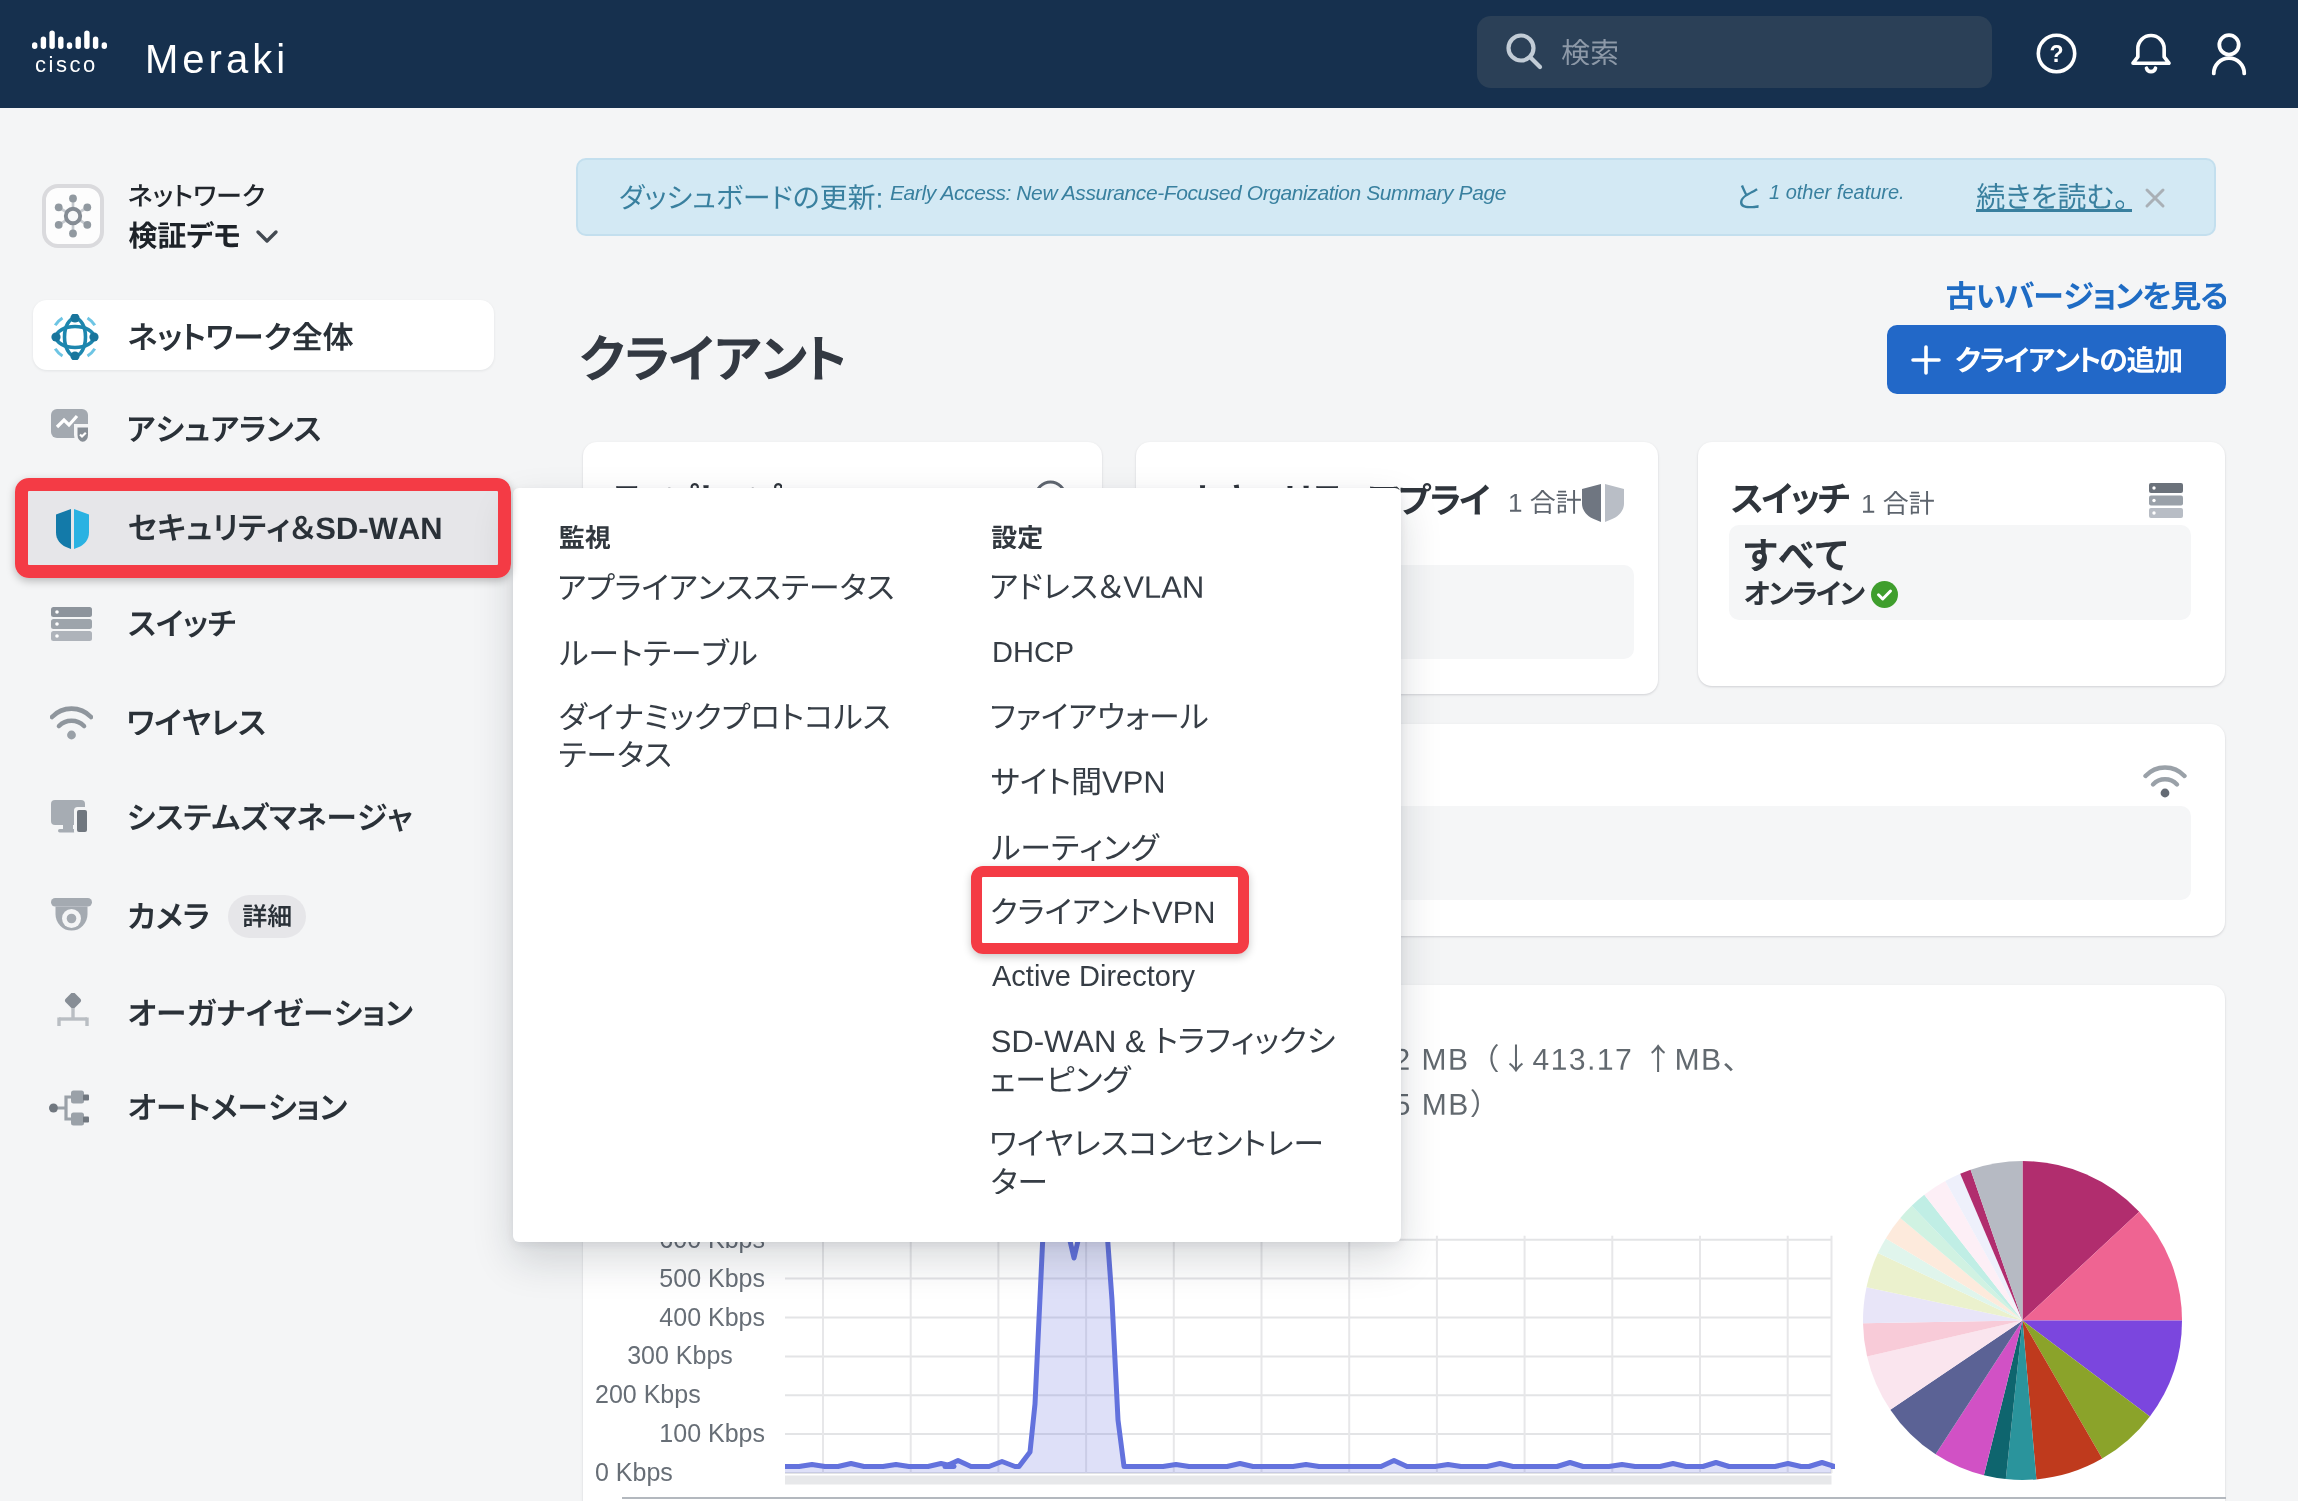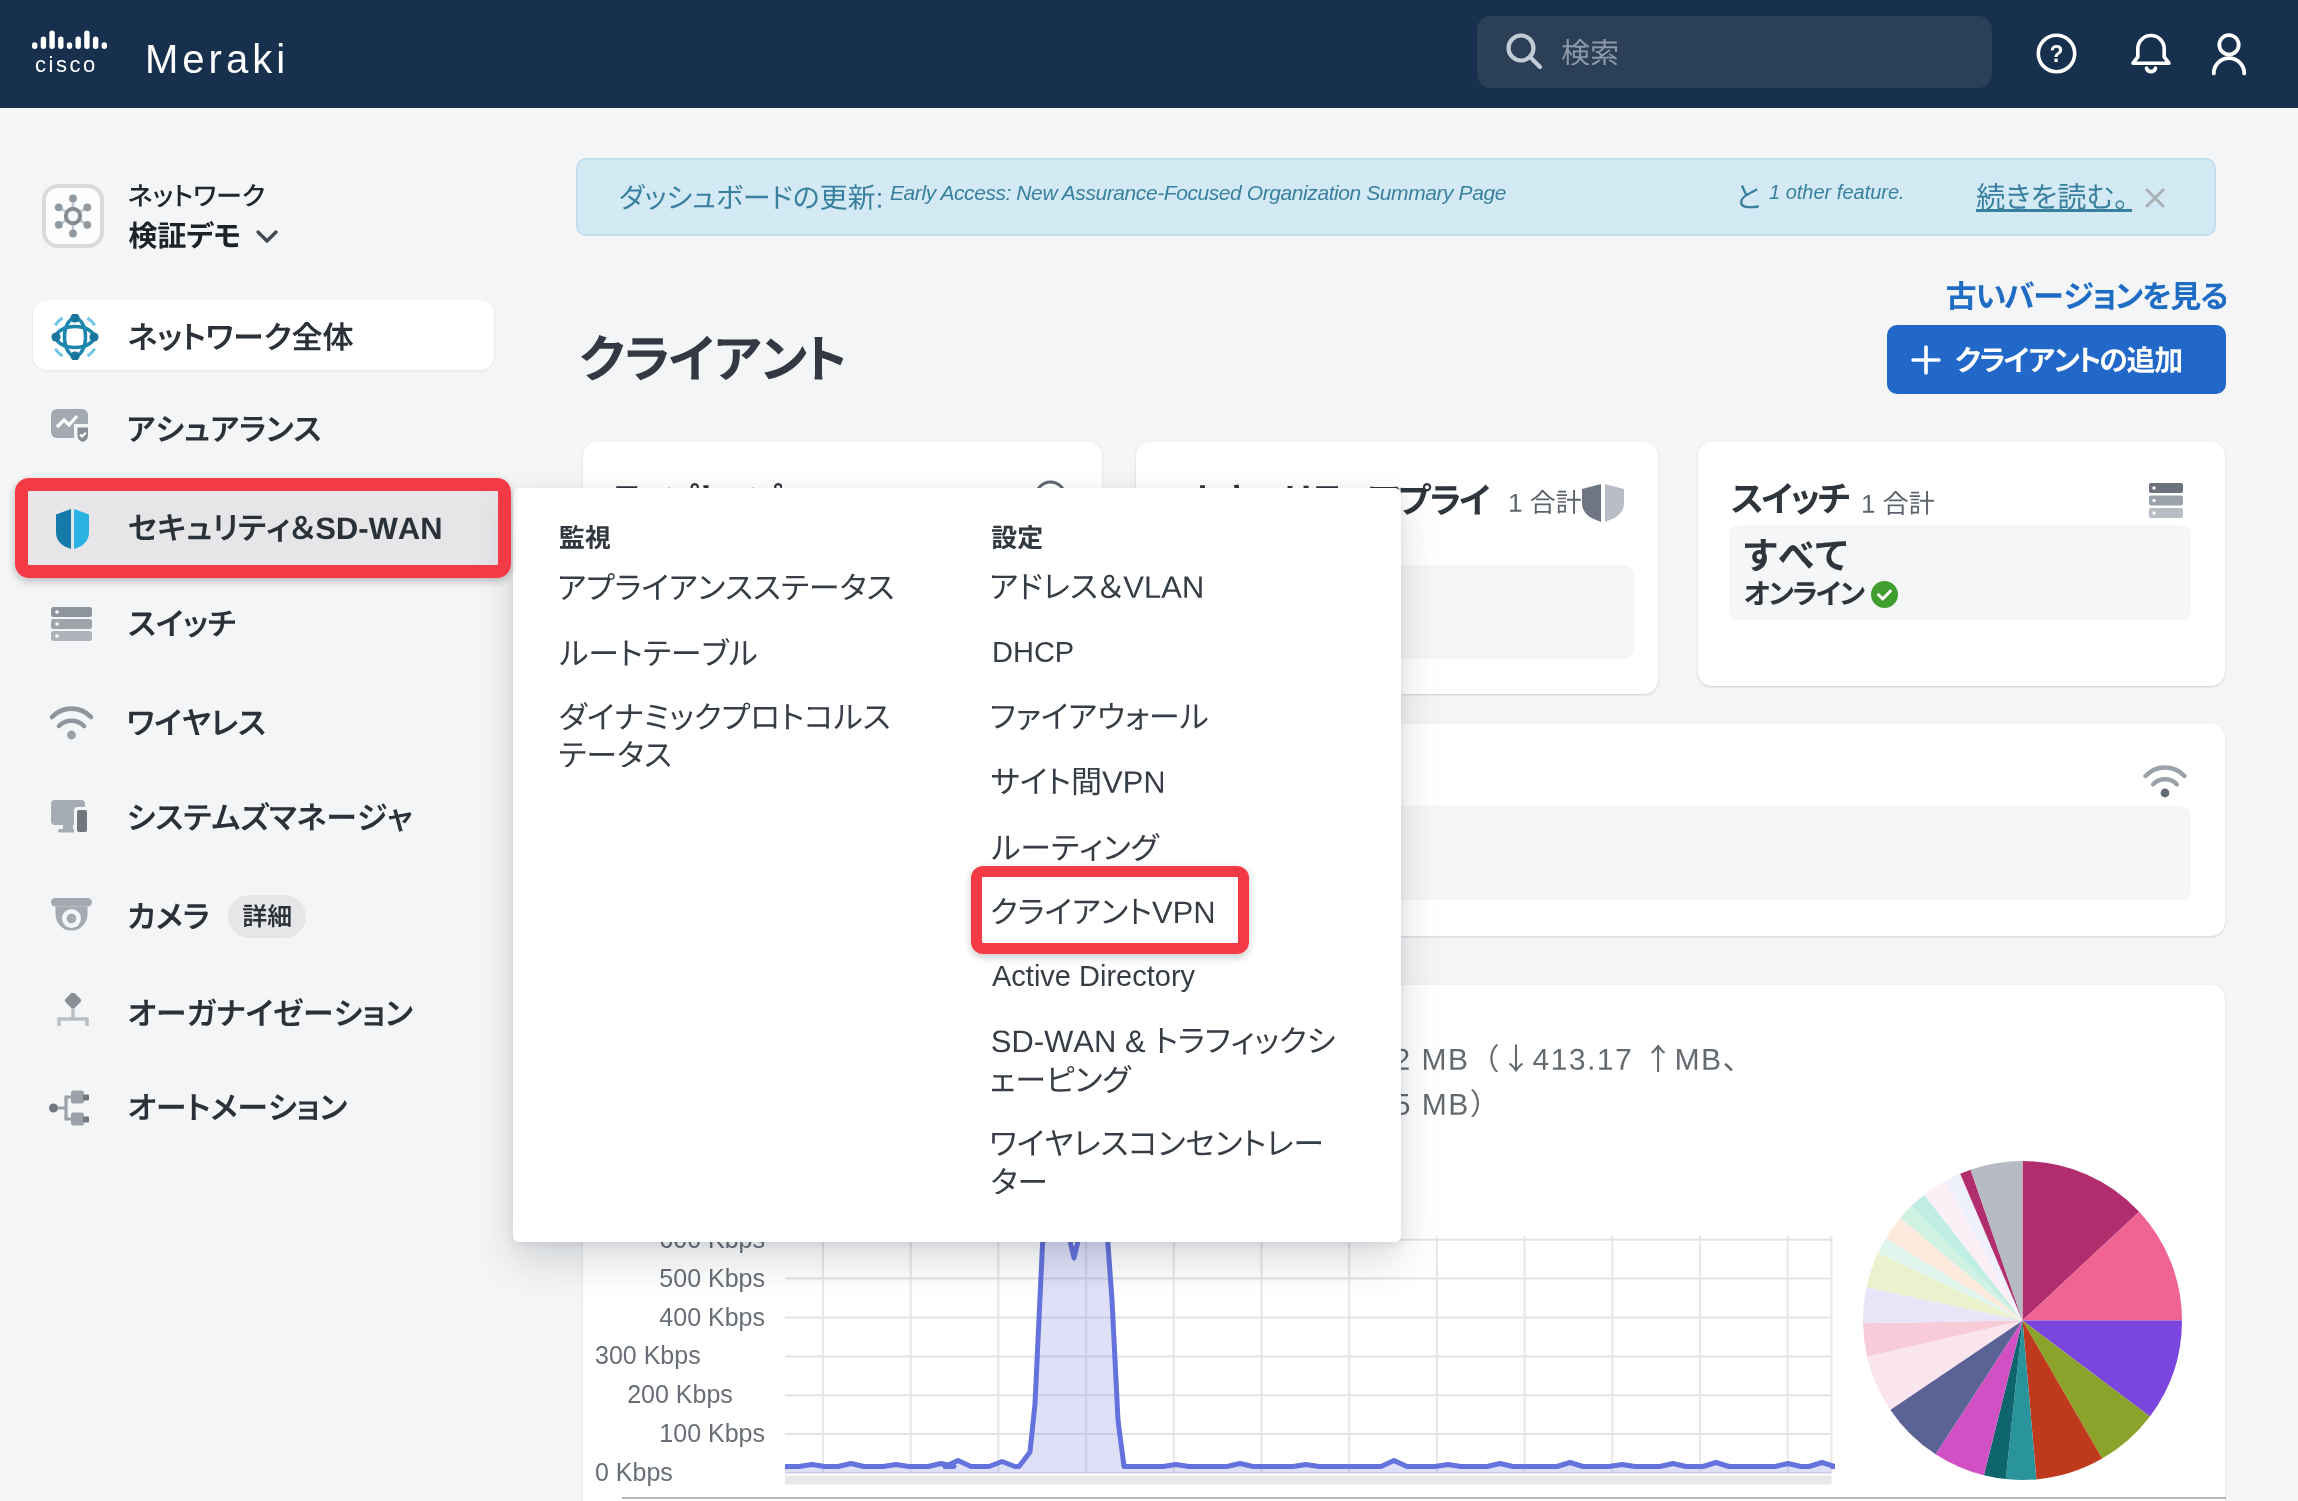--- a/index.html
+++ b/index.html
@@ -166,22 +166,22 @@
 <svg class="a" style="left:2143px;top:764px" width="44" height="34" viewBox="0 0 44 34">
 <path d="M2.5 12 A26.5 26.5 0 0 1 41.5 12" fill="none" stroke="#9aa1a8" stroke-width="4.4" stroke-linecap="round"></path>
 <path d="M10 20.5 A16.5 16.5 0 0 1 34 20.5" fill="none" stroke="#9aa1a8" stroke-width="4.4" stroke-linecap="round"></path>
 <circle cx="22" cy="29" r="4.4" fill="#646b74"></circle>
   </svg>
 <div class="skel" style="left:613px;top:806px;width:1578px;height:94px"></div>
 <div class="card" style="left:583px;top:985px;width:1642px;height:560px"></div>
 <div class="a" style="left:595px;top:1224.7px;width:170px;text-align:right;font-size:25px;color:#676e76">600 Kbps</div>
 <div class="a" style="left:595px;top:1263.6px;width:170px;text-align:right;font-size:25px;color:#676e76">500 Kbps</div>
 <div class="a" style="left:595px;top:1302.5px;width:170px;text-align:right;font-size:25px;color:#676e76">400 Kbps</div>
-<div class="a" style="left:595px;top:1341.4px;width:170px;text-align:left;font-size:25px;color:#676e76">300 Kbps</div>
-<div class="a" style="left:595px;top:1380.3px;width:170px;text-align:center;font-size:25px;color:#676e76">200 Kbps</div>
+<div class="a" style="left:595px;top:1341.4px;width:170px;text-align:center;font-size:25px;color:#676e76">300 Kbps</div>
+<div class="a" style="left:595px;top:1380.3px;width:170px;text-align:left;font-size:25px;color:#676e76">200 Kbps</div>
 <div class="a" style="left:595px;top:1419.1px;width:170px;text-align:right;font-size:25px;color:#676e76">100 Kbps</div>
 <div class="a" style="left:595px;top:1458.0px;width:170px;text-align:left;font-size:25px;color:#676e76">0 Kbps</div>
 <svg class="r" style="left:783px;top:1233px" width="1052" height="256" viewBox="0 0 1052 256">
     <line x1="2.0" y1="6.7" x2="1048.5" y2="6.7" stroke="#e3e4e6" stroke-width="2"></line>
     <line x1="2.0" y1="45.6" x2="1048.5" y2="45.6" stroke="#e3e4e6" stroke-width="2"></line>
     <line x1="2.0" y1="84.5" x2="1048.5" y2="84.5" stroke="#e3e4e6" stroke-width="2"></line>
     <line x1="2.0" y1="123.4" x2="1048.5" y2="123.4" stroke="#e3e4e6" stroke-width="2"></line>
     <line x1="2.0" y1="162.3" x2="1048.5" y2="162.3" stroke="#e3e4e6" stroke-width="2"></line>
     <line x1="2.0" y1="201.1" x2="1048.5" y2="201.1" stroke="#e3e4e6" stroke-width="2"></line>
     <line x1="2.0" y1="240.0" x2="1048.5" y2="240.0" stroke="#e3e4e6" stroke-width="2"></line>

